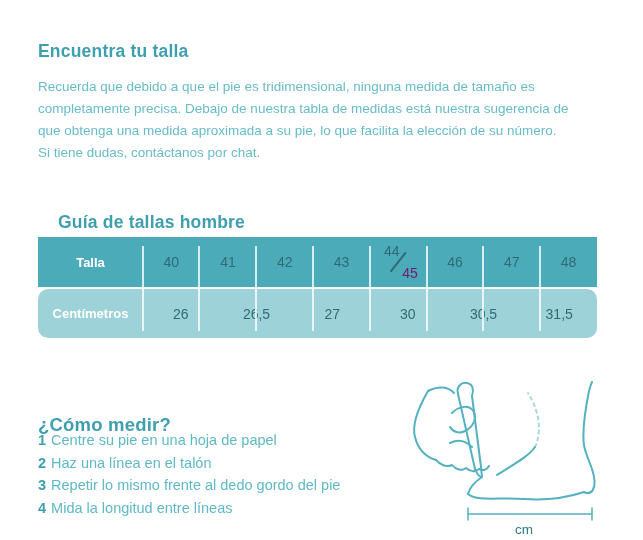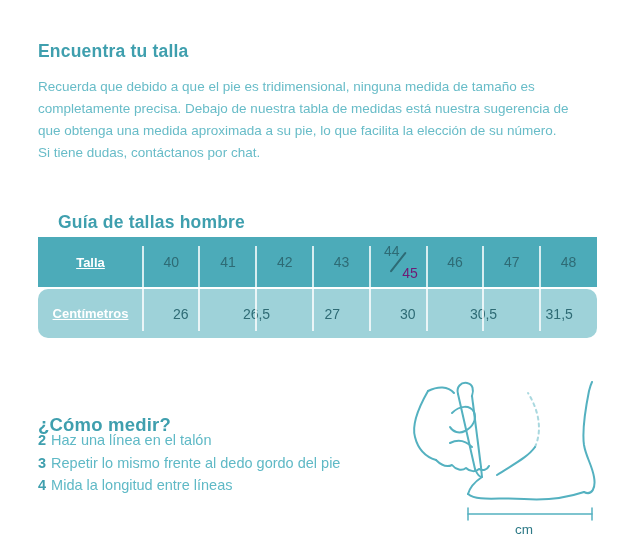--- a/index.html
+++ b/index.html
@@ -38,21 +38,21 @@
   .trow-header { height:50px; background:#4cabb9; }
   .row-gap { height:2px; background:#ffffff; }
   .trow-values { height:49px; background:#9ed2d9;border-radius:10px; }
   .tcell {
     flex:1;
     display:flex; align-items:center; justify-content:center;
     font-size:14px; color:#2e6b75;
   }
   .tcell-label {
     flex:0 0 105px;
-    color:#ffffff; font-weight:bold; font-size:13px;text-decoration:underline;
+    color:#ffffff; font-weight:bold; font-size:13px;
   }
   .col-divider {
     position:absolute; top:9px; bottom:7px; width:2px;
     background:rgba(255,255,255,0.78);
   }
   .d1{left:104px;} .d2{left:160px;} .d3{left:217px;} .d4{left:274px;}
   .d5{left:331px;} .d6{left:388px;} .d7{left:444px;} .d8{left:501px;}
 
   .split-cell { position:relative; width:100%; height:100%; }
   .split-top    { position:absolute; left:14px; top:6px;    font-size:14px; color:#2e6b75; }
@@ -121,20 +121,23 @@
   <div class="col-divider d5"></div>
   <div class="col-divider d6"></div>
   <div class="col-divider d7"></div>
   <div class="col-divider d8"></div>
 </div>
 
 <h3 class="heading" id="measure-title">¿Cómo medir?</h3>
 
 <div id="steps">
   <div class="step">
+    <span class="step-num">1</span><span class="step-text">Centre su pie en una hoja de papel</span>
+  </div>
+  <div class="step">
     <span class="step-num">2</span><span class="step-text">Haz una línea en el talón</span>
   </div>
   <div class="step">
     <span class="step-num">3</span><span class="step-text">Repetir lo mismo frente al dedo gordo del pie</span>
   </div>
   <div class="step">
     <span class="step-num">4</span><span class="step-text">Mida la longitud entre líneas</span>
   </div>
 </div>
 

